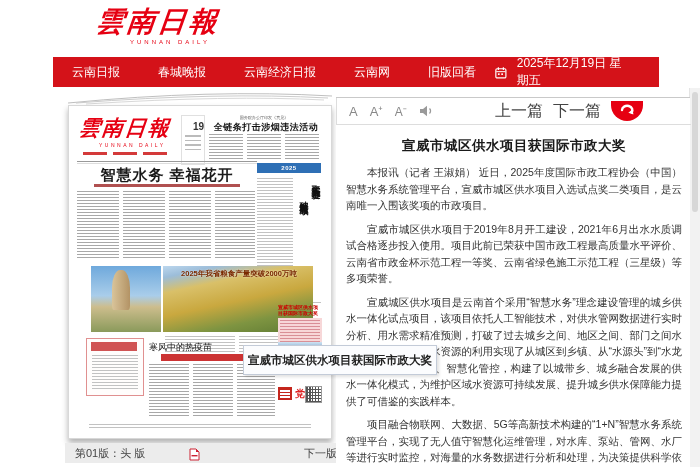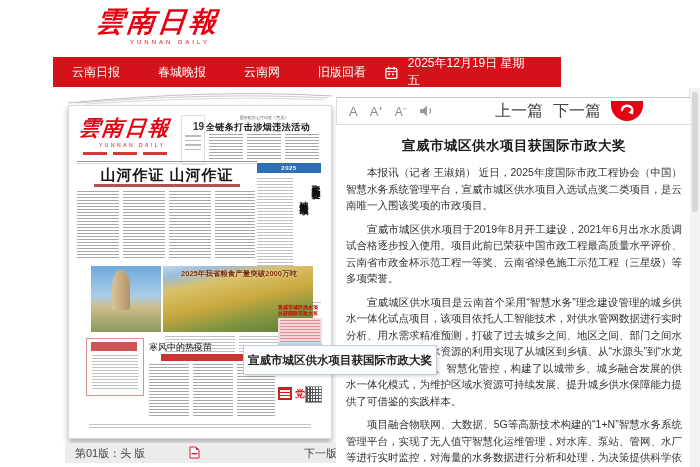--- a/index.html
+++ b/index.html
@@ -7,21 +7,21 @@
        font-family:"Liberation Sans",sans-serif;-webkit-font-smoothing:antialiased;}
 
   
   .site-header{position:absolute;left:0;top:0;width:700px;height:57px;background:#fff;}
   .logo{position:absolute;left:96px;top:6px;width:150px;cursor:pointer;}
   .logo-title{font-family:"DejaVu Serif",serif;font-style:italic;font-weight:bold;
               font-size:28px;line-height:32px;color:#e60012;letter-spacing:3px;transform:skewX(-6deg);}
   .logo-sub{font-size:6px;color:#e60012;letter-spacing:3px;margin:1px 0 0 34px;}
 
   
-  .nav{position:absolute;left:53px;top:57px;width:508px;height:30px;background:#d41219;
+  .nav{position:absolute;left:53px;top:57px;width:606px;height:30px;background:#d41219;
        display:flex;align-items:center;color:#fff;font-size:12px;}
   .nav-item{padding:0 19px;cursor:pointer;white-space:nowrap;}
   .nav-date-wrap{margin-left:auto;display:flex;align-items:center;padding-right:26px;}
   .cal-icon{width:13px;height:13px;margin-right:10px;}
   .nav-date{font-size:12px;}
 
   
   .scroll-strip{position:absolute;right:0;top:88px;width:10px;height:379px;background:#f2f2f2;border-left:1px solid #e4e4e4;}
   .scroll-thumb{position:absolute;left:2px;top:4px;width:6px;height:120px;background:#d7d7d7;border-radius:3px;}
 
@@ -31,21 +31,21 @@
          border:1px solid #d8d8d8;box-shadow:0 4px 6px rgba(0,0,0,.3);font-family:"Liberation Sans",sans-serif;}
   .paper *{position:absolute;}
   .mast-title{left:10px;top:8px;font-family:"DejaVu Serif",serif;font-style:italic;font-weight:bold;
               font-size:21px;color:#e60012;letter-spacing:2px;transform:skewX(-6deg);}
   .mast-sub{left:30px;top:36px;font-size:5px;color:#e60012;letter-spacing:2.5px;}
   .slogan-bar{height:2.5px;background:#d43a3a;top:46px;}
   .datebox{left:112px;top:9px;width:22px;height:48px;border:1px solid #e0e0e0;text-align:right;}
   .datebox .d{position:static;display:block;font-size:10px;font-weight:bold;color:#333;margin-top:5px;}
   .datebox .bar{position:static;display:block;height:1.5px;background:#bbb;margin:3px 3px 0 3px;}
   .top-kicker{left:140px;top:9px;width:110px;text-align:center;font-size:4.5px;color:#555;transform:scale(.9);}
-  .top-headline{left:132px;top:15px;width:114px;text-align:center;font-size:9px;font-weight:bold;color:#111;letter-spacing:.5px;}
+  .top-headline{left:140px;top:15px;width:114px;text-align:center;font-size:9px;font-weight:bold;color:#111;letter-spacing:.5px;}
   .bars{background:repeating-linear-gradient(180deg,#a8a8a8 0 1px,transparent 1px 3px);}
   .bars-lt{background:repeating-linear-gradient(180deg,#c2c2c2 0 1px,transparent 1px 3px);}
   .bars-pink{background:repeating-linear-gradient(180deg,#d98f96 0 1px,transparent 1px 3px);}
   .rule{left:8px;top:55px;width:180px;border-top:1px solid #999;border-bottom:1px solid #ddd;height:1px;}
   .main-headline{left:8px;top:60px;width:180px;text-align:center;font-size:15px;font-weight:bold;color:#1a1a1a;letter-spacing:1px;}
   .sub-bar{left:25px;top:78px;width:146px;height:2.5px;background:#b05050;}
   .blue-band{left:188px;top:57px;width:64px;height:10px;background:#2e6fb5;color:#fff;font-size:6px;
              font-weight:bold;line-height:10px;text-align:center;letter-spacing:.5px;}
   .vert-head{writing-mode:vertical-rl;font-weight:bold;color:#111;font-size:9px;letter-spacing:1px;}
   .photo-head{left:96px;top:163px;width:148px;text-align:center;font-size:7.5px;font-weight:bold;color:#7a2a00;
@@ -64,21 +64,21 @@
   .qr{left:236px;top:280px;width:15px;height:15px;border:1px solid #999;
       background-image:repeating-linear-gradient(0deg,#555 0 1.5px,transparent 1.5px 3px),
                        repeating-linear-gradient(90deg,#555 0 1.5px,#fff 1.5px 3px);}
   .mini-redbox{left:209px;top:281px;width:14px;height:13px;background:#c4261d;}
   .mini-redbox i{position:absolute;left:2px;right:2px;height:1.5px;background:#fff;}
   .party{left:226px;top:281px;width:8px;height:13px;color:#d22;font-size:10px;line-height:13px;font-weight:bold;font-style:normal;}
 
   
   .pager{position:absolute;left:65px;top:443px;width:284px;height:20px;background:#ececec;
          display:flex;align-items:center;font-size:11px;color:#444;}
-  .pager-left{display:flex;align-items:flex-start;padding-left:10px;cursor:pointer;gap:39px;}
+  .pager-left{display:flex;align-items:flex-end;padding-left:10px;cursor:pointer;gap:39px;}
   .pager-right{margin-left:auto;padding-right:12px;cursor:pointer;}
   .pdf-ico{margin-left:5px;}
 
   
   .panel{position:absolute;left:336px;top:97px;width:354px;height:370px;background:#fff;}
   .panel-topline{position:absolute;left:0;top:0;width:354px;border-top:1px solid #c9c9c9;}
   .toolbar{position:absolute;left:0;top:1px;width:354px;height:26px;border-left:1px solid #ddd;
            display:flex;align-items:center;border-bottom:1px solid #ddd;}
   .fontbtn{color:#888;font-size:13px;margin-left:12px;cursor:pointer;}
   .fontbtn.small{font-size:12px;}
@@ -102,20 +102,21 @@
 <div class="site-header">
   <div class="logo">
     <div class="logo-title">雲南日報</div>
     <div class="logo-sub">YUNNAN DAILY</div>
   </div>
 </div>
 
 <div class="nav">
   <span class="nav-item">云南日报</span>
   <span class="nav-item">春城晚报</span>
+  <span class="nav-item">云南经济日报</span>
   <span class="nav-item">云南网</span>
   <span class="nav-item">旧版回看</span>
   <span class="nav-date-wrap">
     <svg class="cal-icon" viewBox="0 0 14 14">
       <rect x="1" y="2.5" width="12" height="11" rx="1.5" fill="none" stroke="#fff" stroke-width="1.4"></rect>
       <line x1="4" y1="0.8" x2="4" y2="4" stroke="#fff" stroke-width="1.4"></line>
       <line x1="10" y1="0.8" x2="10" y2="4" stroke="#fff" stroke-width="1.4"></line>
       <line x1="1.5" y1="6" x2="12.5" y2="6" stroke="#fff" stroke-width="1.2"></line>
       <rect x="3.5" y="8" width="2" height="2" fill="#fff"></rect>
         <rect x="7.5" y="8" width="2" height="2" fill="#fff"></rect>
@@ -150,21 +151,21 @@
     <span class="bar"></span>
   </div>
 
   <div class="top-kicker">国务院办公厅印发《意见》</div>
   <div class="top-headline">全链条打击涉烟违法活动</div>
   <div class="bars" style="left:140px;top:28px;width:34px;height:26px;"></div>
   <div class="bars" style="left:178px;top:28px;width:34px;height:26px;"></div>
   <div class="bars" style="left:216px;top:28px;width:34px;height:26px;"></div>
 
   <div class="rule"></div>
-  <div class="main-headline">山河作证 山河作证</div>
+  <div class="main-headline">智慧水务 幸福花开</div>
   <div class="sub-bar"></div>
   <div class="bars" style="left:8px;top:85px;width:42px;height:68px;"></div>
   <div class="bars" style="left:54px;top:85px;width:42px;height:68px;"></div>
   <div class="bars" style="left:100px;top:85px;width:42px;height:68px;"></div>
   <div class="bars" style="left:146px;top:85px;width:40px;height:68px;"></div>
 
   <div class="blue-band">2025</div>
   <div class="bars-lt" style="left:188px;top:72px;width:36px;height:120px;"></div>
   <div class="vert-head" style="left:240px;top:72px;height:92px;">聚焦五大赛道</div>
   <div class="vert-head" style="left:228px;top:88px;height:92px;">破解发展瓶颈</div>

